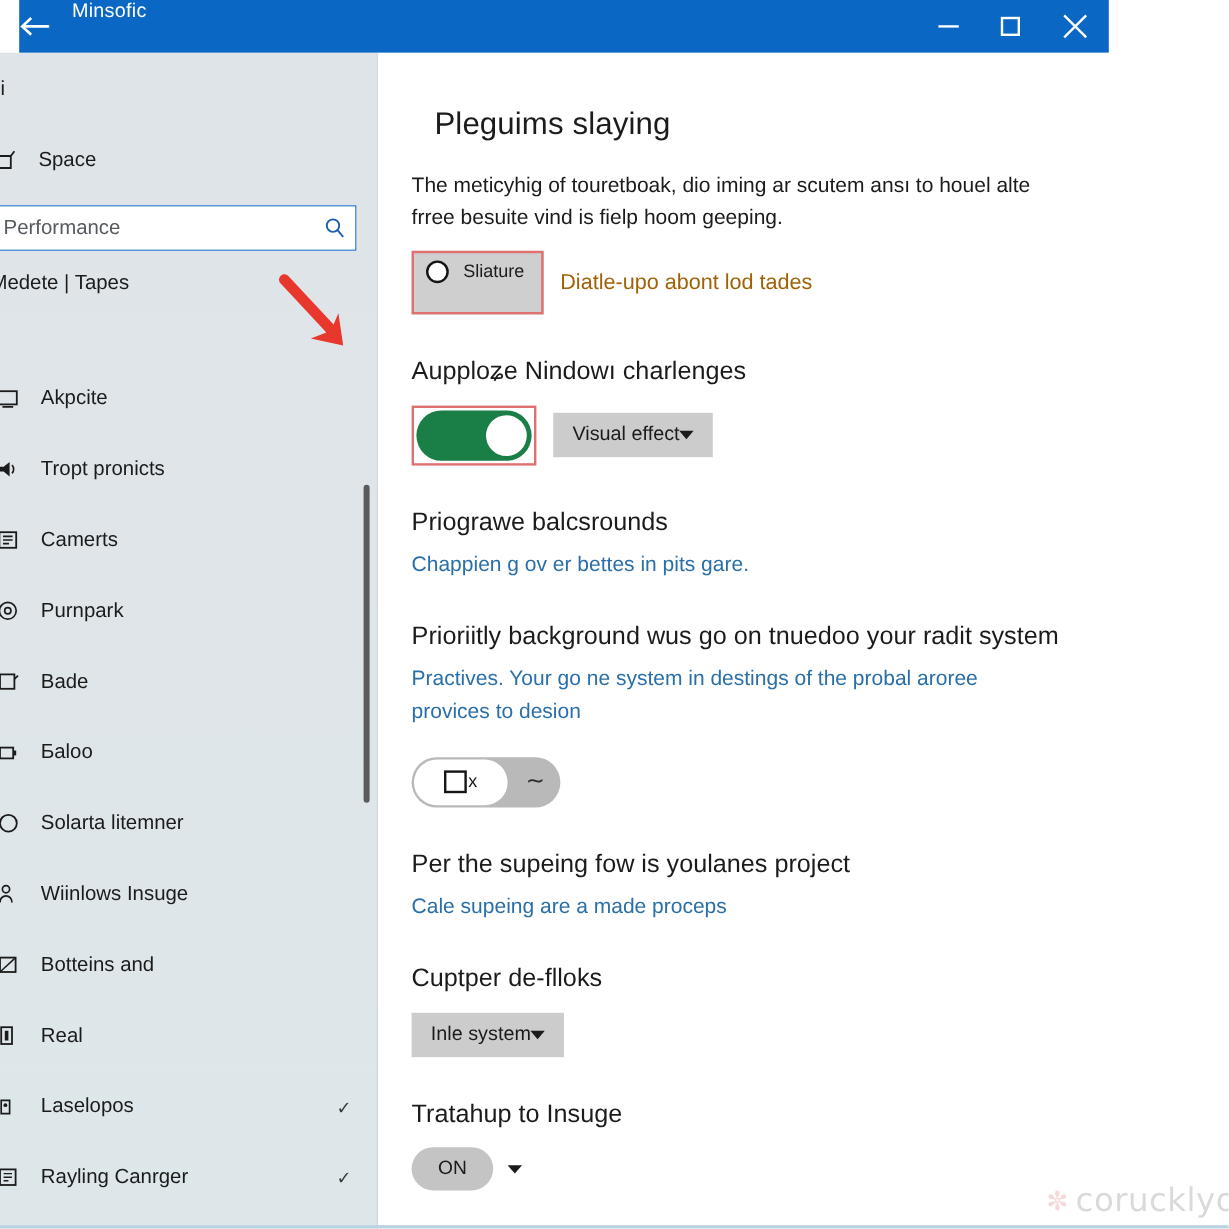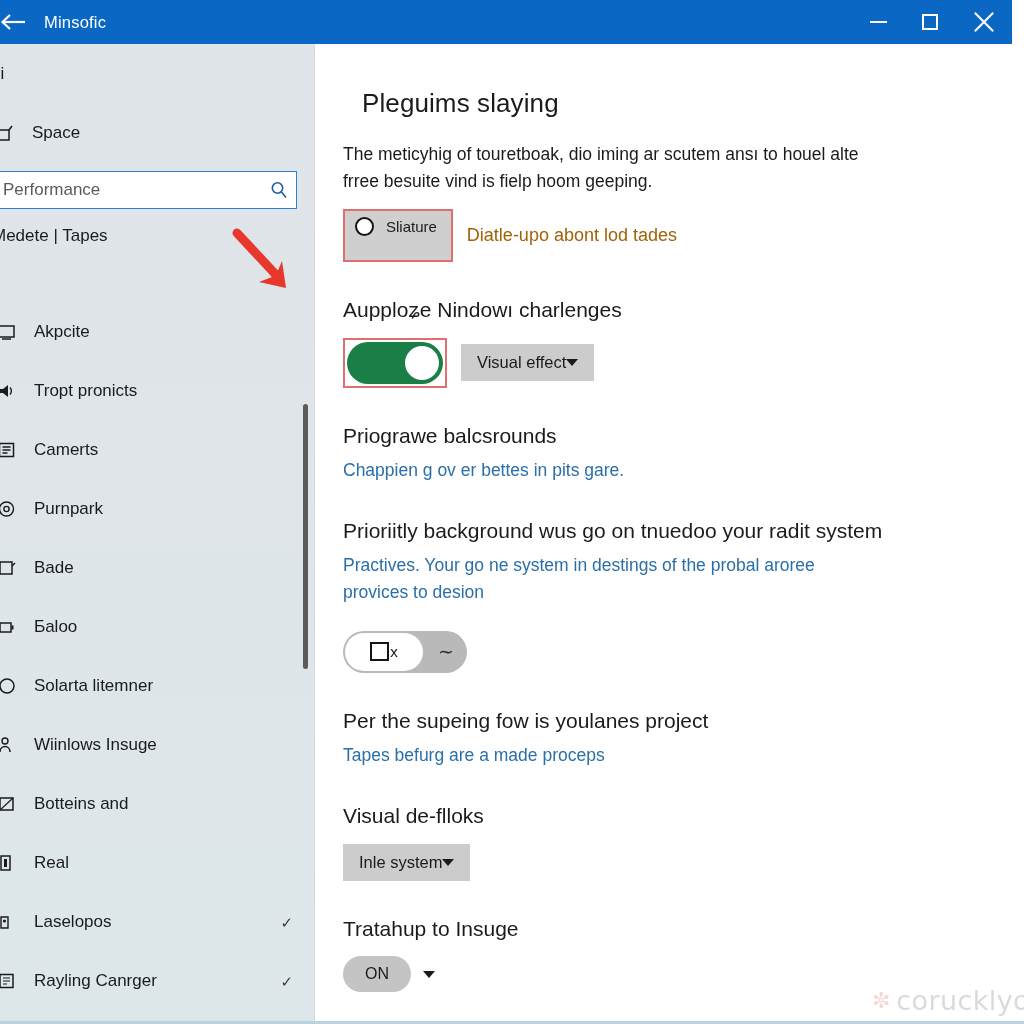--- a/index.html
+++ b/index.html
@@ -12,24 +12,24 @@
   }
   #app {
     position: relative;
     width: 1024px; height: 1024px;
     background: #ffffff;
     overflow: hidden;
   }
 
   
   .titlebar {
-    position: absolute; top: 0; left: 0;
-    width: 1012px; height: 44px;
+    position: absolute; top: 0; left: 16px;
+    width: 908px; height: 44px;
     background: #0a68c4;
-    display: flex; align-items: center;
+    display: flex; 
   }
   .tb-back {
     width: 46px; height: 44px;
     display: flex; align-items: center; justify-content: center;
     color: #ffffff;
     margin-left: -10px;
   }
   .tb-back svg { display: block; }
   .tb-title {
     color: #ffffff;
@@ -492,24 +492,24 @@
     <div class="pill-ctl">
       <span class="pill-left">
         <span class="pill-check"></span>
         <span class="pill-x">x</span>
       </span>
       <span class="pill-tilde">∼</span>
     </div>
 
     
     <div class="section-head tight">Per the supeing fow is youlanes project</div>
-    <a class="sub-link" href="#">Tapes befurg are a made proceps</a>
+    <a class="sub-link" href="#">Cale supeing are a made proceps</a>
 
     
-    <div class="section-head">Visual de-flloks</div>
+    <div class="section-head">Cuptper de-flloks</div>
     <span class="dropdown">
       <span>Inle system</span>
       <span class="caret-down"></span>
     </span>
 
     
     <div class="section-head">Tratahup to Insuge</div>
     <div class="onpill-row">
       <span class="on-pill">ON</span>
       <span class="caret-down"></span>

